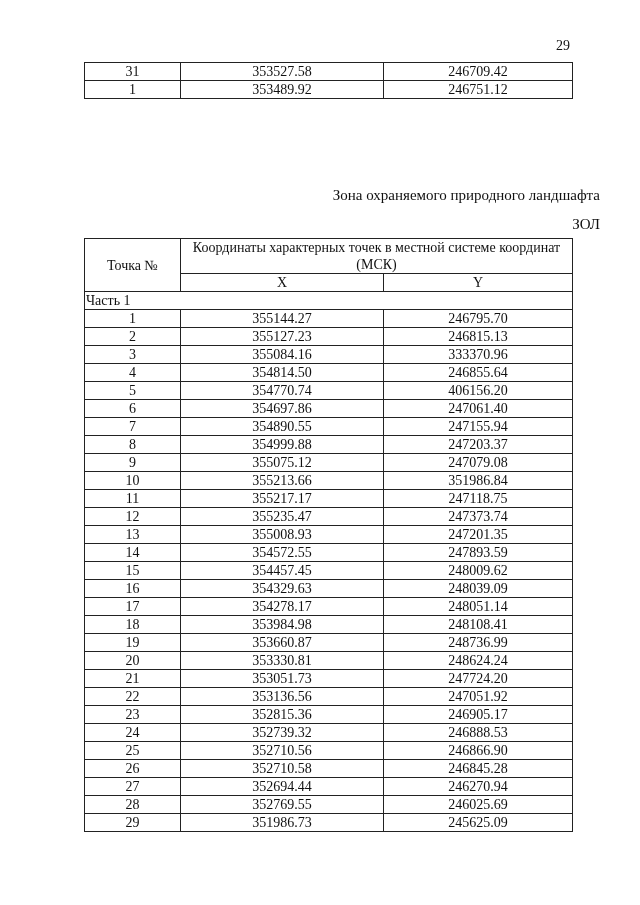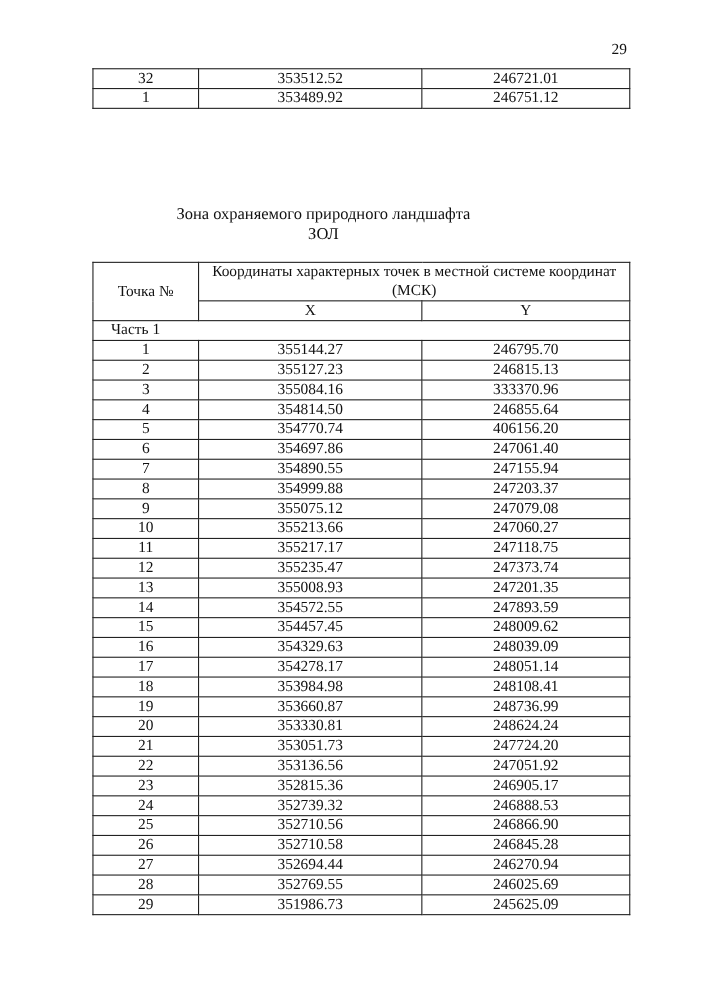--- a/index.html
+++ b/index.html
@@ -26,53 +26,53 @@
     font-weight: normal;
     line-height: 17px;
     height: 17px;
   }
   #table-top { left: 84px; top: 62px; width: 488px; }
   #table-main { left: 84px; top: 238px; width: 488px; }
   col.c1 { width: 96px; }
   col.c2 { width: 203px; }
   col.c3 { width: 189px; }
   .section-title {
-    position: absolute; left: 0; width: 588px; text-align: center;
-    font-size: 15px; line-height: 18px;
+    position: absolute; left: 0; width: 588px; text-align: right;
+    font-size: 15px; line-height: 18px; padding-left: 12px;
   }
   th.hdr-main { line-height: 17px; height: 34px; margin-left: 12px; }
-  td.part-label { text-align: left; padding-left: 16px; }
+  td.part-label { text-align: left; padding-left: 1px; }
 </style>
 </head>
 <body>
 
 <div class="page-number">29</div>
 
 <table id="table-top">
   <colgroup>
       <col class="c1">
       <col class="c2">
       <col class="c3">
     </colgroup>
   <tbody id="top-body">
       <tr>
-        <td>32</td>
-        <td>353512.52</td>
-        <td>246721.01</td>
+        <td>31</td>
+        <td>353527.58</td>
+        <td>246709.42</td>
       </tr>
       <tr>
         <td>1</td>
         <td>353489.92</td>
         <td>246751.12</td>
       </tr>
     </tbody>
 </table>
 
 <div class="section-title" style="top:186px;">Зона охраняемого природного ландшафта</div>
-<div class="section-title" style="top:204px;">ЗОЛ</div>
+<div class="section-title" style="top:215px;">ЗОЛ</div>
 
 <table id="table-main">
   <colgroup>
       <col class="c1">
       <col class="c2">
       <col class="c3">
     </colgroup>
   <thead>
     <tr>
       <th rowspan="2">Точка №</th>
@@ -128,21 +128,21 @@
         <td>247203.37</td>
       </tr>
       <tr>
         <td>9</td>
         <td>355075.12</td>
         <td>247079.08</td>
       </tr>
       <tr>
         <td>10</td>
         <td>355213.66</td>
-        <td>247060.27</td>
+        <td>351986.84</td>
       </tr>
       <tr>
         <td>11</td>
         <td>355217.17</td>
         <td>247118.75</td>
       </tr>
       <tr>
         <td>12</td>
         <td>355235.47</td>
         <td>247373.74</td>

